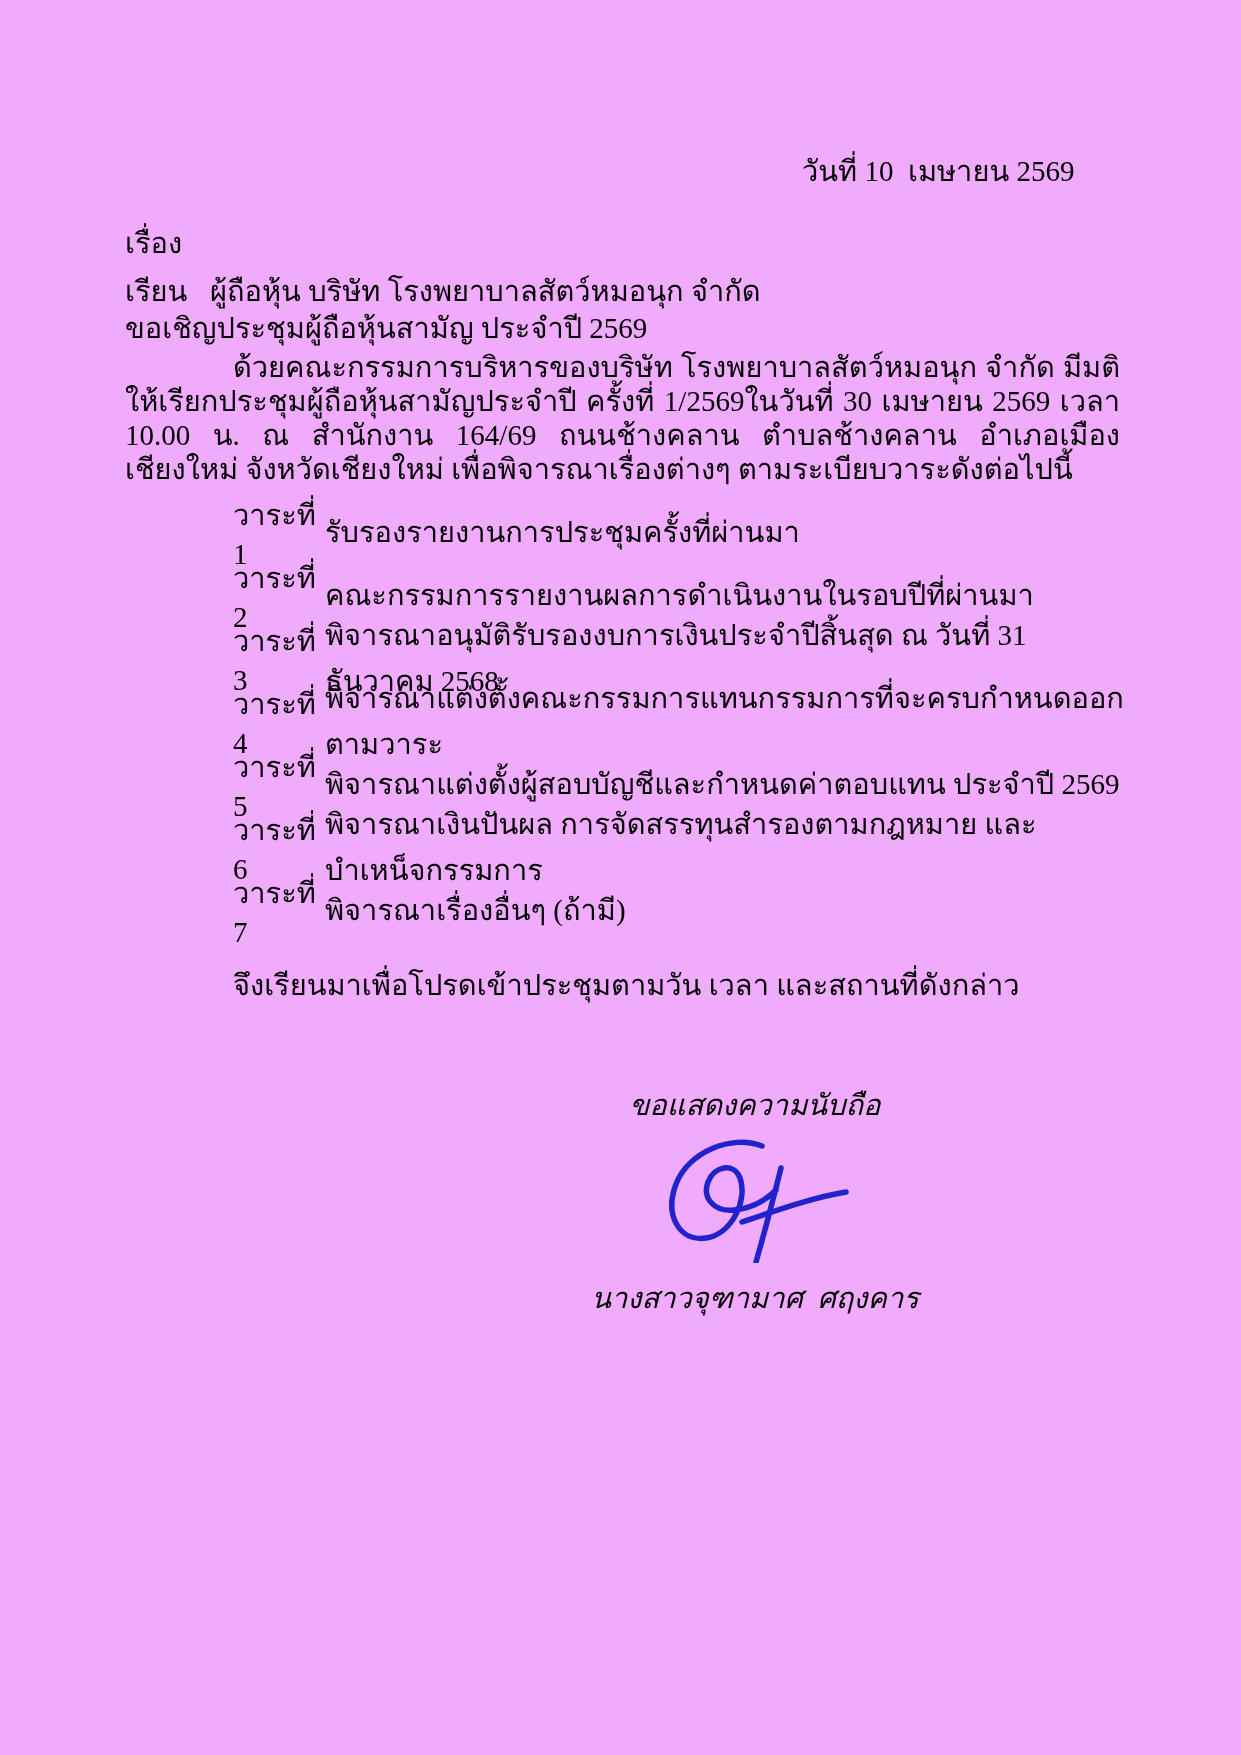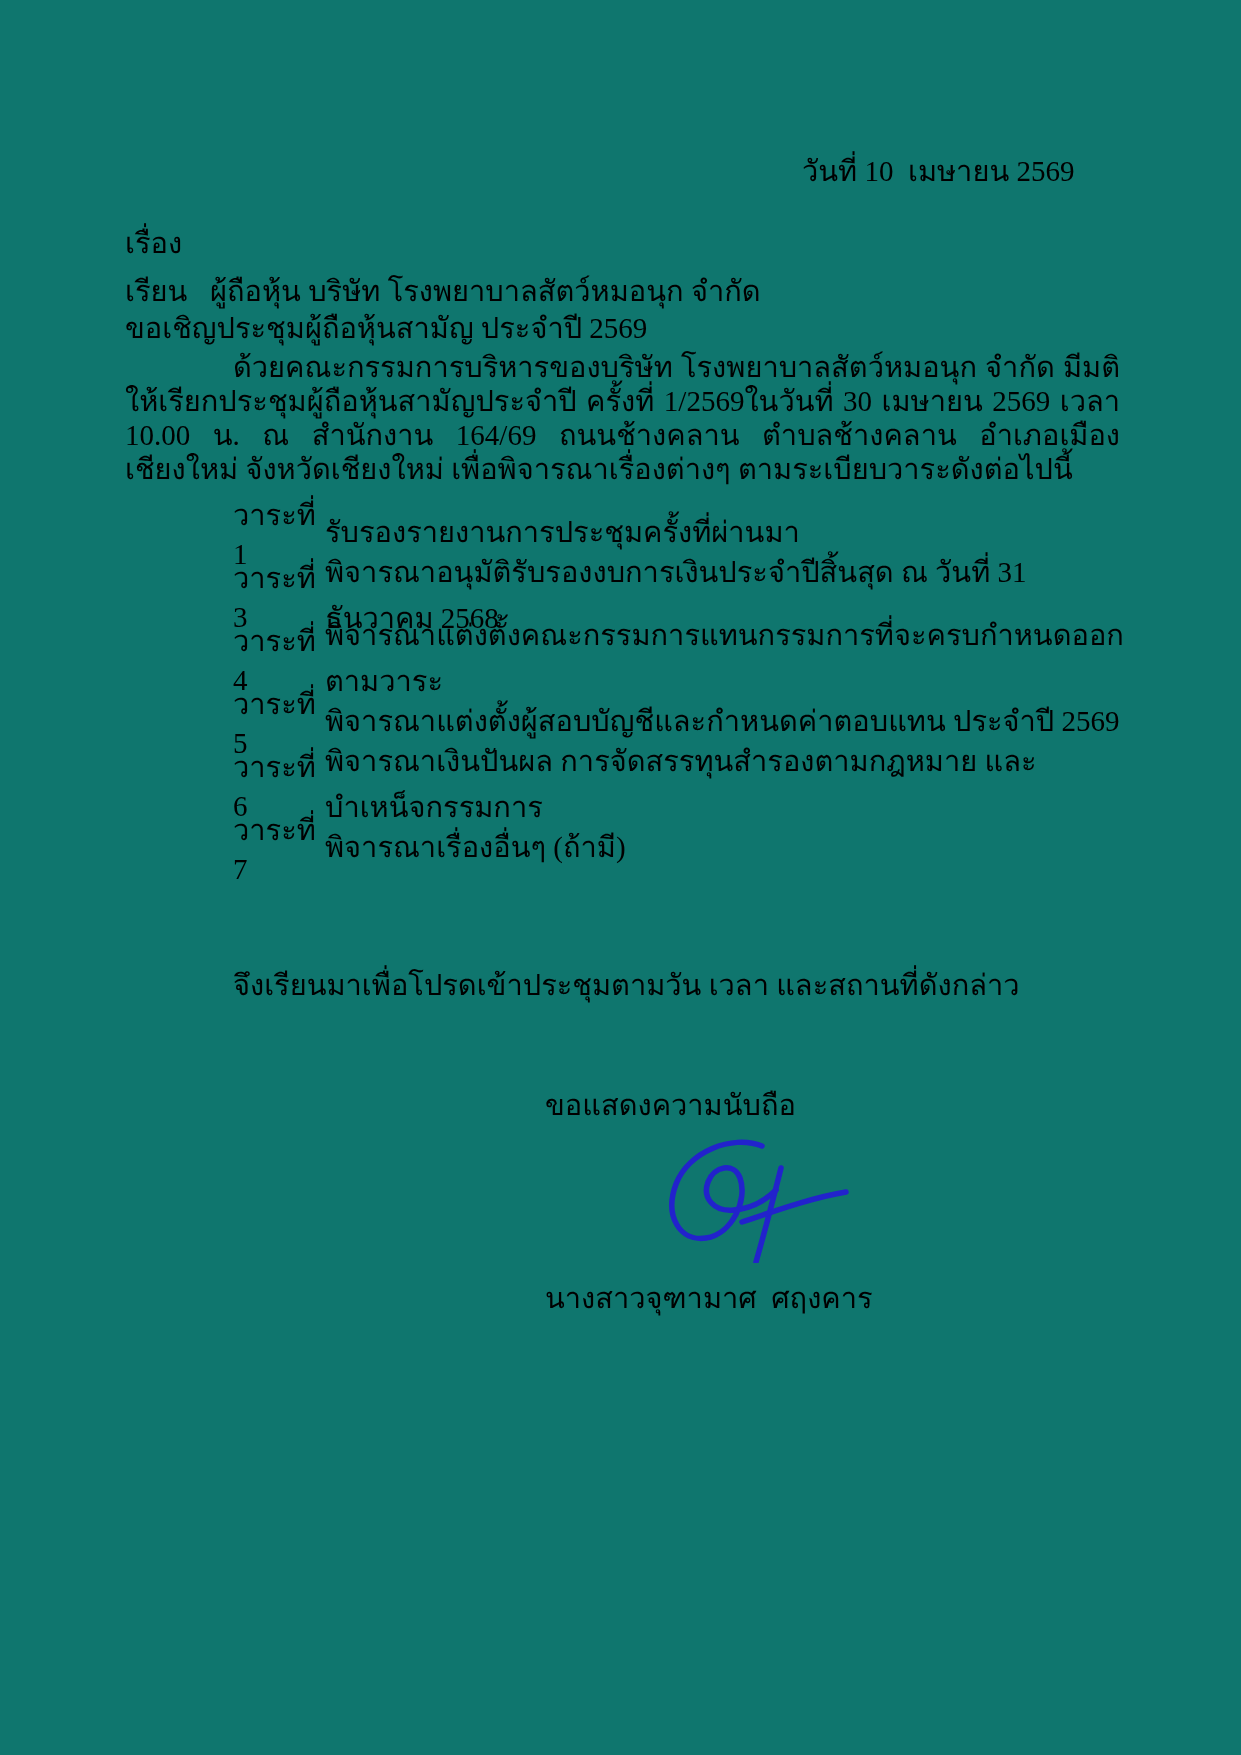--- a/index.html
+++ b/index.html
@@ -4,21 +4,21 @@
 <style>
   html, body {
     margin: 0;
     padding: 0;
     background: #ffffff;
   }
   .page {
     position: relative;
     width: 1241px;
     height: 1755px;
-    background: #0f766e;
+    background: #f0abfc;
     font-family: "Liberation Serif", "DejaVu Serif", serif;
     font-size: 29px;
     color: #000000;
     overflow: hidden;
   }
   .date-line {
     position: absolute;
     top: 148px;
     left: 802px;
     white-space: pre;
@@ -65,21 +65,22 @@
   .closing-line {
     position: absolute;
     top: 962px;
     left: 233px;
   }
   .signature-block {
     position: absolute;
     top: 1082px;
     left: 545px;
     width: 420px;
-    text-align: left;
+    text-align: center;
+    font-style: italic;
   }
   .signature-block .salutation {
     display: block;
     margin-bottom: 10px;
   }
   .signature-ink {
     display: block;
     margin: 0 auto;
     width: 210px;
     height: 125px;
@@ -108,20 +109,24 @@
   </div>
 
   <div class="body-paragraph">ด้วยคณะกรรมการบริหารของบริษัท โรงพยาบาลสัตว์หมอนุก จำกัด มีมติให้เรียกประชุมผู้ถือหุ้นสามัญประจำปี ครั้งที่ 1/2569ในวันที่ 30 เมษายน 2569 เวลา 10.00 น. ณ สำนักงาน 164/69 ถนนช้างคลาน ตำบลช้างคลาน อำเภอเมืองเชียงใหม่ จังหวัดเชียงใหม่ เพื่อพิจารณาเรื่องต่างๆ ตามระเบียบวาระดังต่อไปนี้</div>
 
   <div class="agenda">
     <div class="agenda-row">
       <span class="agenda-label">วาระที่ 1</span>
       <span class="agenda-text">รับรองรายงานการประชุมครั้งที่ผ่านมา</span>
     </div>
     <div class="agenda-row">
+      <span class="agenda-label">วาระที่ 2</span>
+      <span class="agenda-text">คณะกรรมการรายงานผลการดำเนินงานในรอบปีที่ผ่านมา</span>
+    </div>
+    <div class="agenda-row">
       <span class="agenda-label">วาระที่ 3</span>
       <span class="agenda-text">พิจารณาอนุมัติรับรองงบการเงินประจำปีสิ้นสุด ณ วันที่ 31 ธันวาคม 2568</span>
     </div>
     <div class="agenda-row">
       <span class="agenda-label">วาระที่ 4</span>
       <span class="agenda-text">พิจารณาแต่งตั้งคณะกรรมการแทนกรรมการที่จะครบกำหนดออกตามวาระ</span>
     </div>
     <div class="agenda-row">
       <span class="agenda-label">วาระที่ 5</span>
       <span class="agenda-text">พิจารณาแต่งตั้งผู้สอบบัญชีและกำหนดค่าตอบแทน ประจำปี 2569</span>

